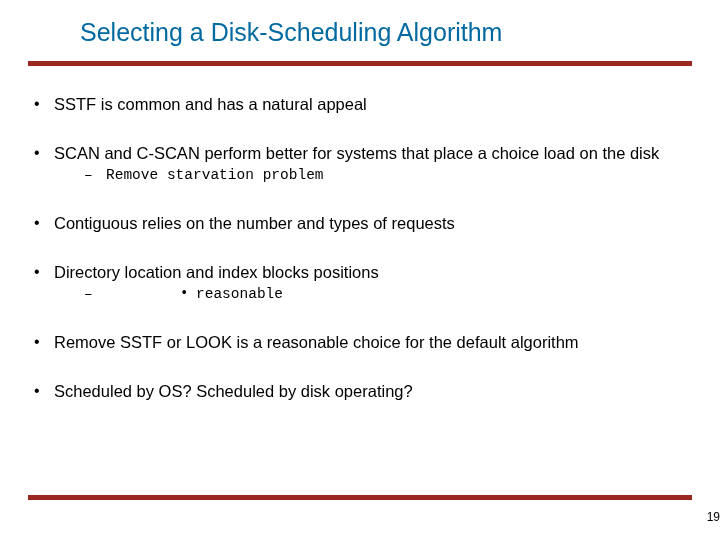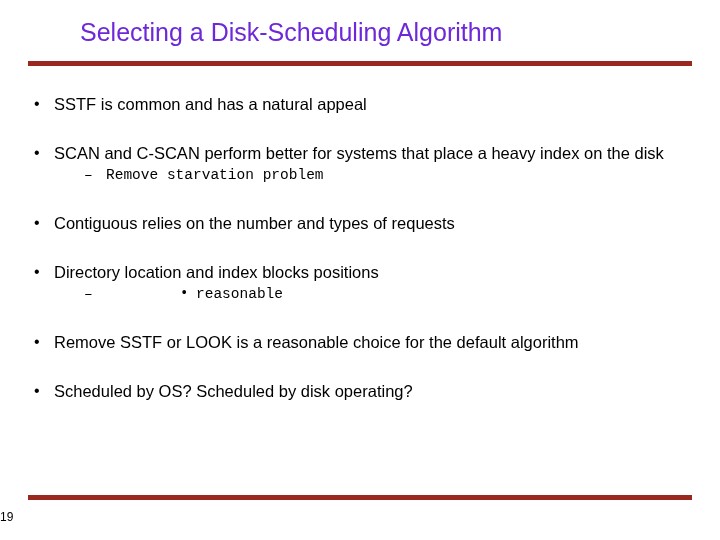--- a/index.html
+++ b/index.html
@@ -4,21 +4,21 @@
 <style>
   * { box-sizing: border-box; margin: 0; padding: 0; }
   html, body { width: 720px; height: 540px; }
   body {
     font-family: Arial, Helvetica, sans-serif;
     background: #ffffff;
     position: relative;
     padding: 18px 28px 0 28px;
   }
   .title {
-    color: #6d28d9;
+    color: #0369a1;
     font-size: 25px;
     font-weight: 400;
     text-align: left;
     padding-left: 52px;
     padding-bottom: 14px;
   }
   .rule-top {
     height: 5px;
     background: #9a2720;
     margin: 0 0 28px 0;
@@ -78,36 +78,36 @@
     position: absolute;
     left: 28px;
     right: 28px;
     bottom: 40px;
   }
   .page-num {
     position: absolute;
     bottom: 16px;
     left: 0;
     right: 0;
-    text-align: left;
+    text-align: right;
     font-size: 12px;
     color: #000;
   }
 </style>
 </head>
 <body>
 
 <h1 class="title">Selecting a Disk-Scheduling Algorithm</h1>
 <div class="rule-top"></div>
 
 <div class="content">
   <ul class="lvl1">
     <li>SSTF is common and has a natural appeal</li>
     <li>
-      <span>SCAN and C-SCAN perform better for systems that place a heavy index on the disk</span>
+      <span>SCAN and C-SCAN perform better for systems that place a choice load on the disk</span>
       <ul class="lvl2">
         <li>Remove starvation problem</li>
       </ul>
     </li>
     <li>Contiguous relies on the number and types of requests</li>
     <li>
       <span>Directory location and index blocks positions</span>
       <ul class="lvl2">
         <li>
           <ul class="lvl3">

